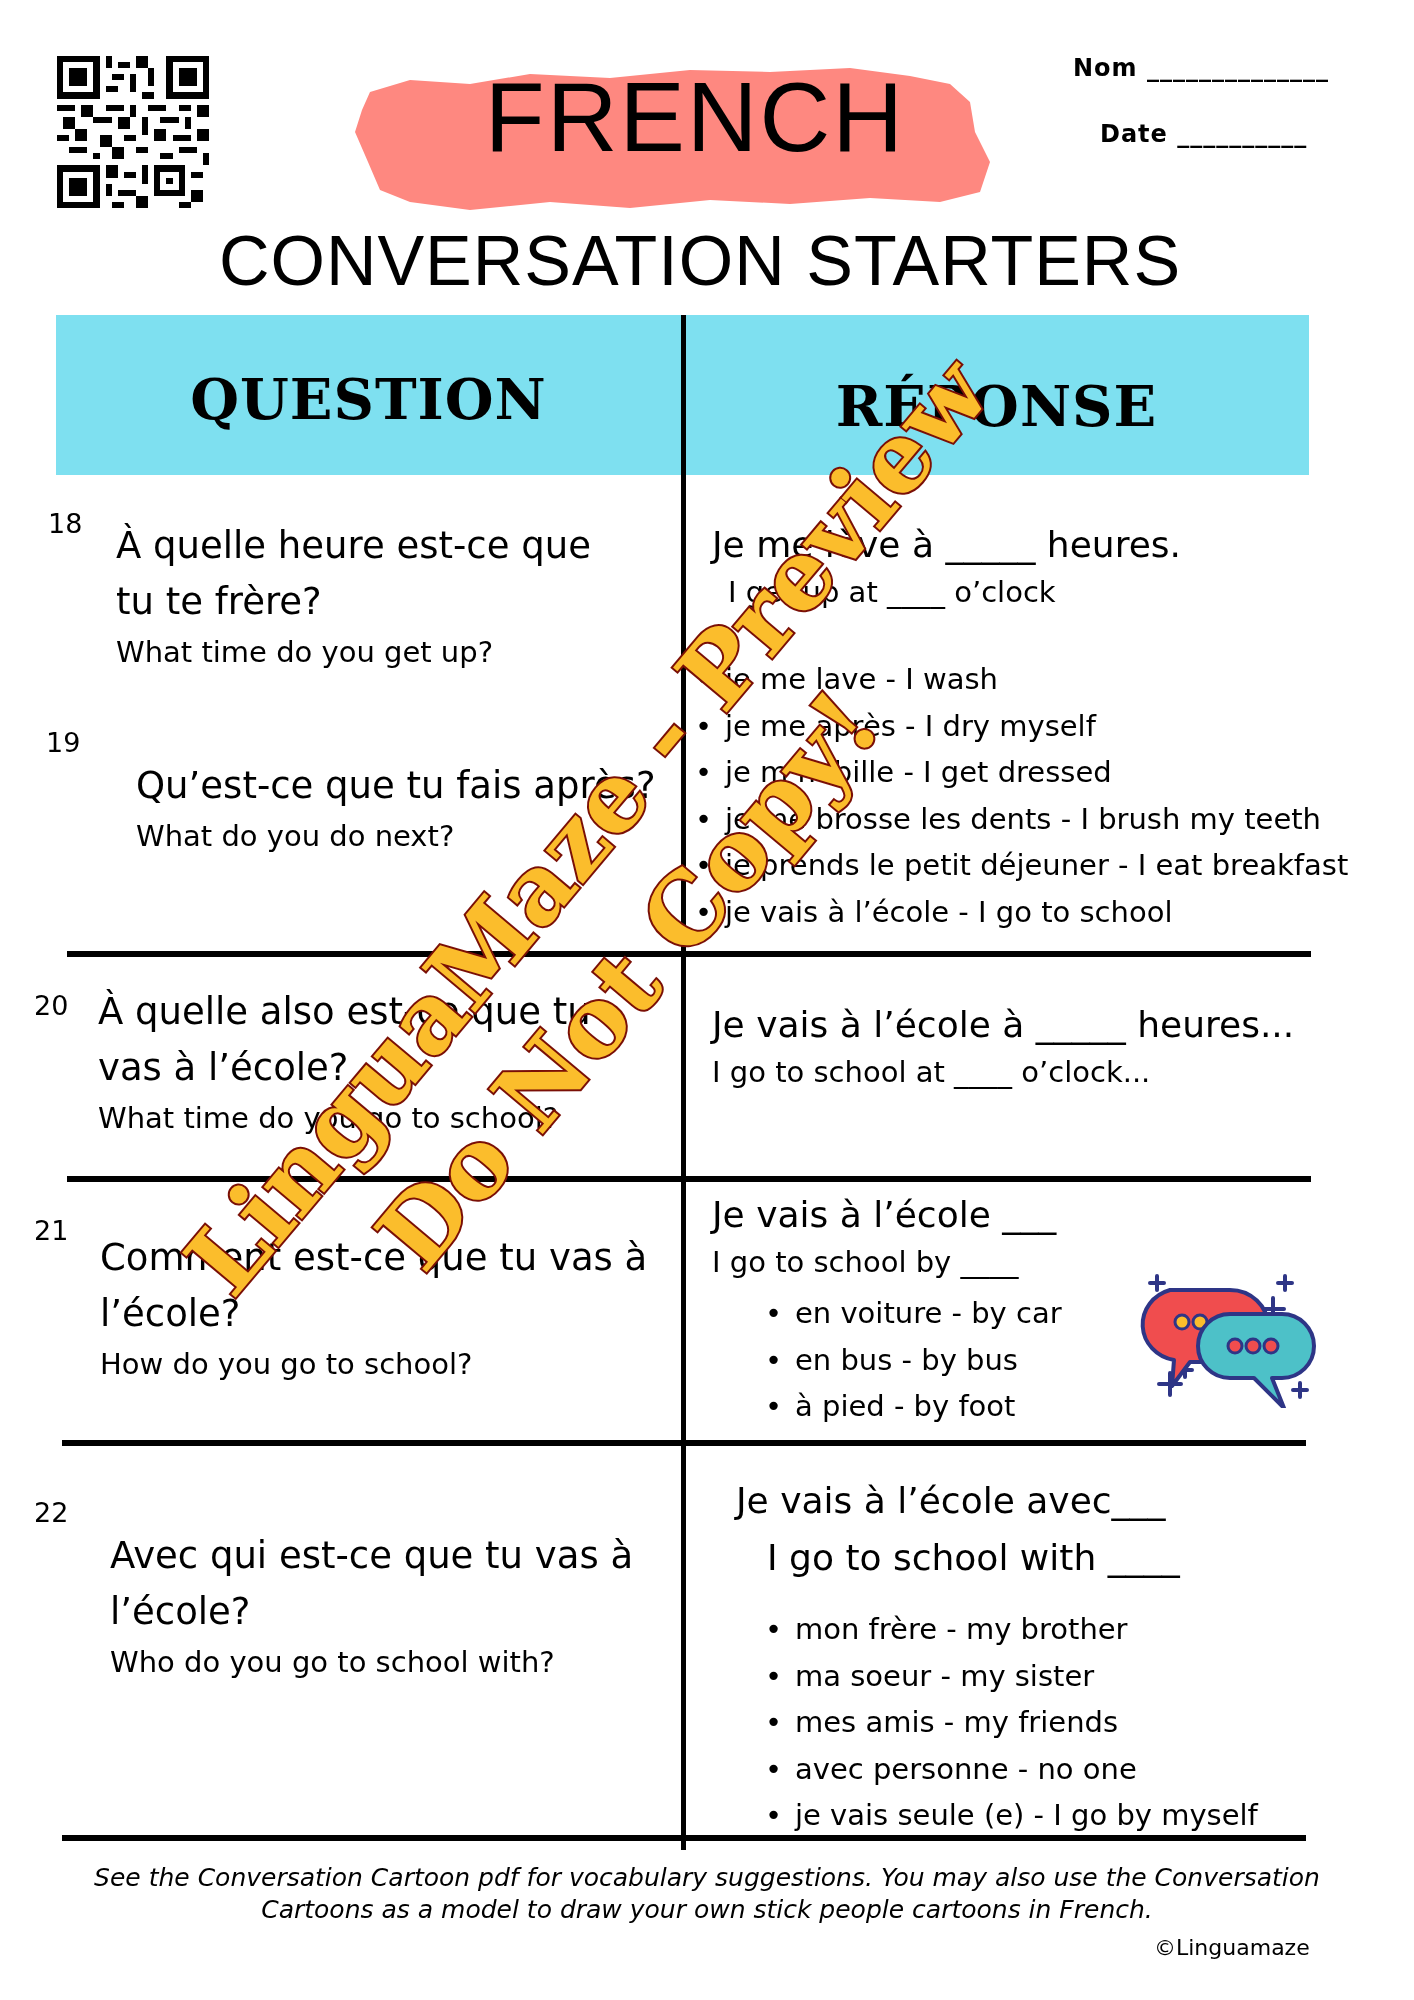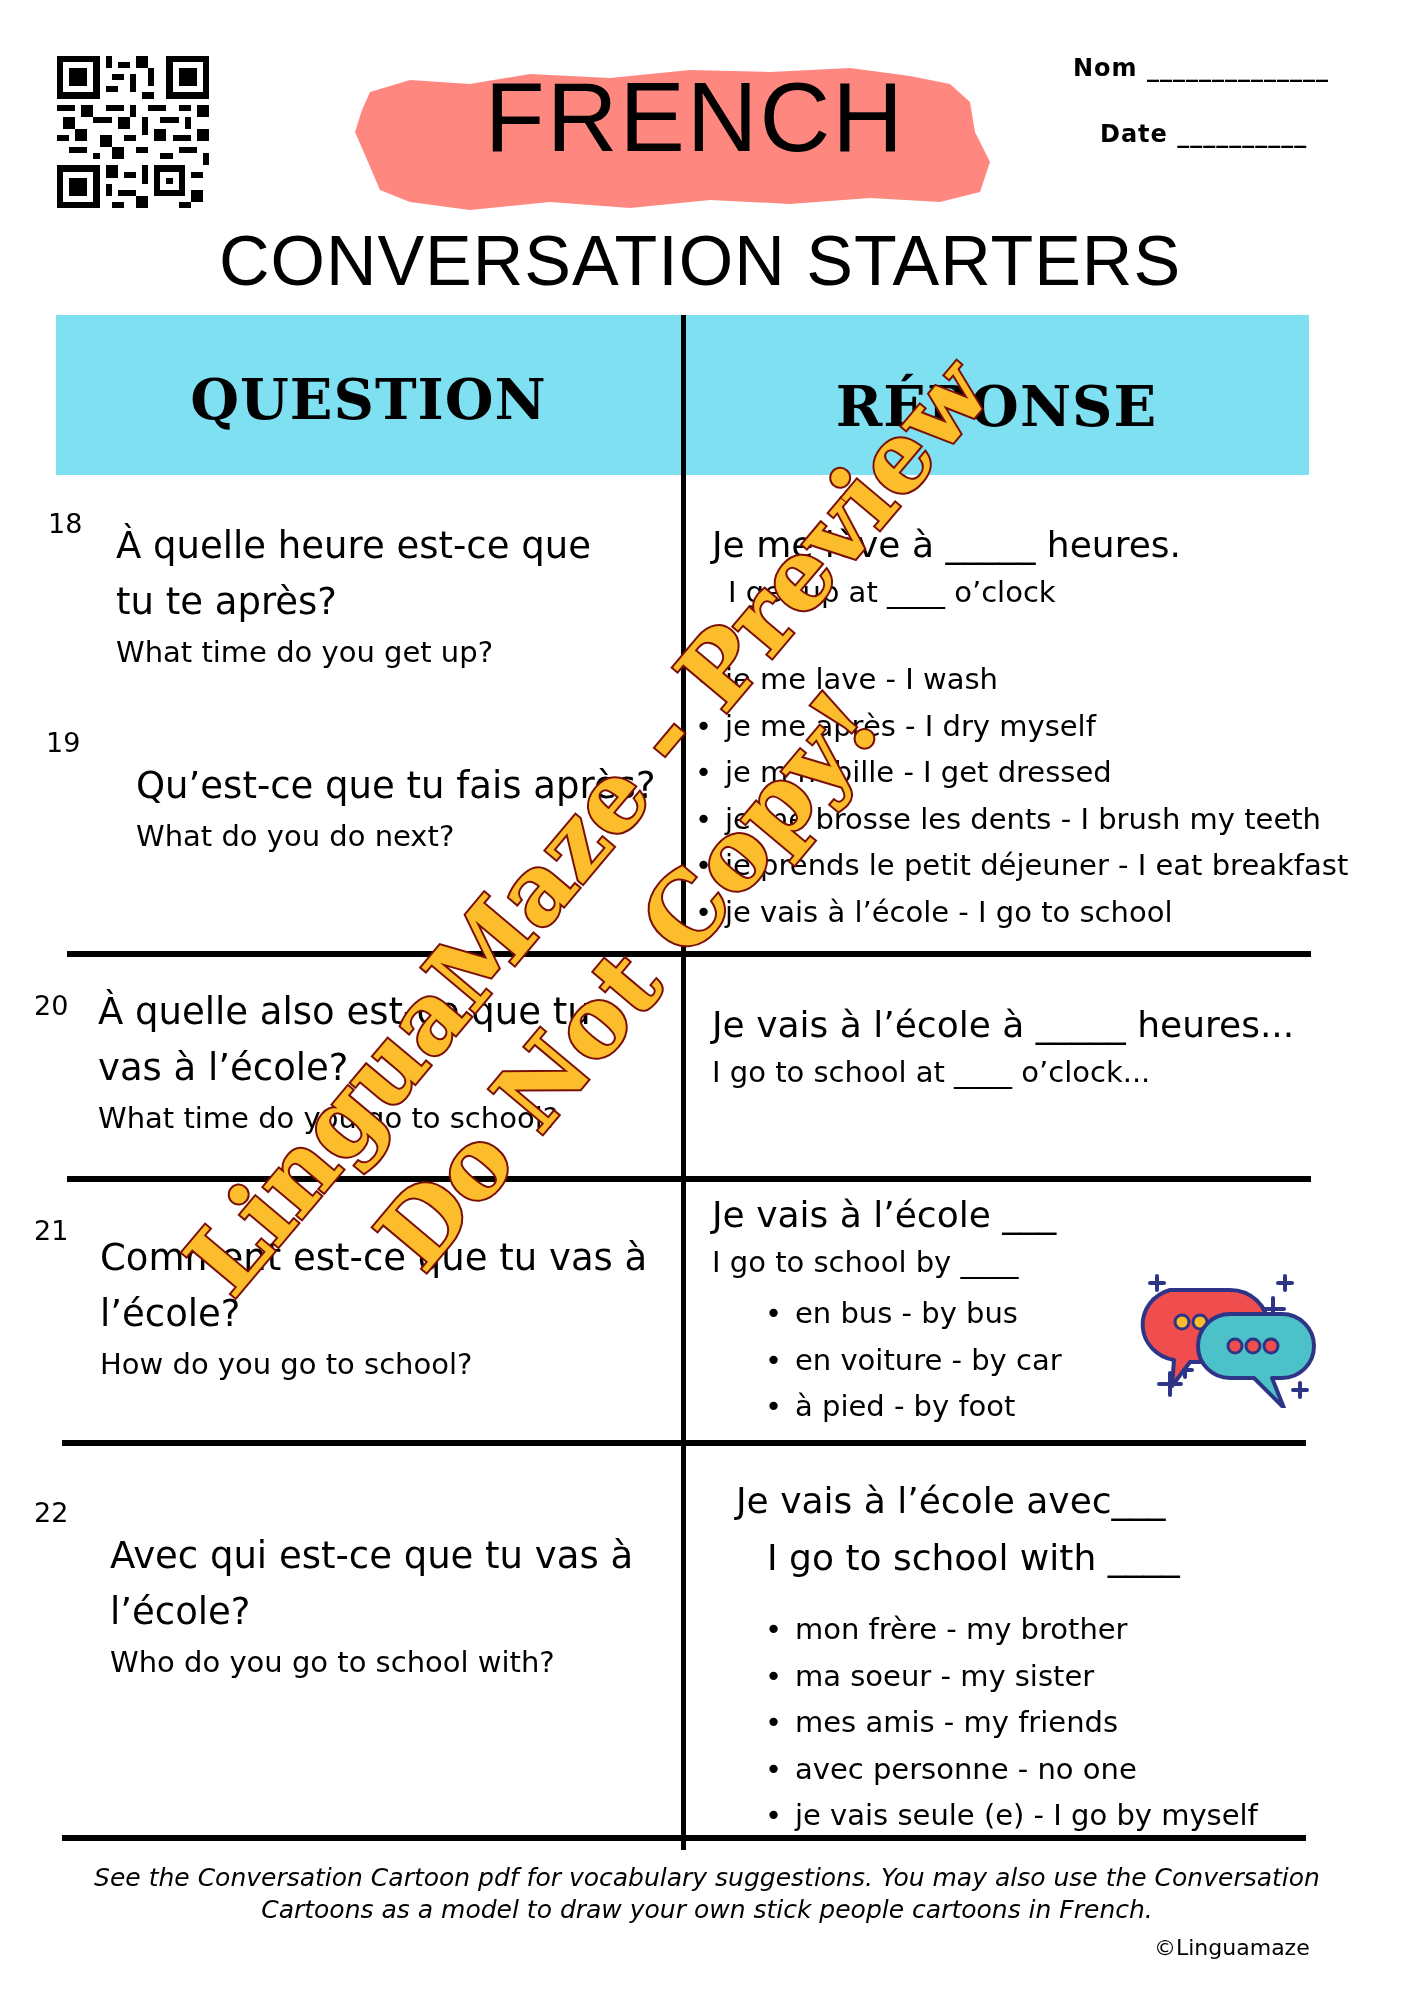--- a/index.html
+++ b/index.html
@@ -155,21 +155,21 @@
 
 <div class="abs vline"></div>
 <div class="abs hline" style="left:67px; top:951px; width:1244px;"></div>
 <div class="abs hline" style="left:67px; top:1176px; width:1244px;"></div>
 <div class="abs hline" style="left:62px; top:1440px; width:1244px;"></div>
 <div class="abs hline" style="left:62px; top:1835px; width:1244px;"></div>
 
 <div class="abs num" style="left:48px; top:508px;">18</div>
 <div class="abs" style="left:116px; top:518px; width:560px;">
   <div class="q-fr">À quelle heure est-ce que</div>
-  <div class="q-fr">tu te après?</div>
+  <div class="q-fr">tu te frère?</div>
   <div class="q-en">What time do you get up?</div>
 </div>
 <div class="abs num" style="left:46px; top:727px;">19</div>
 <div class="abs" style="left:116px; top:758px; width:560px;margin-left:20px;">
   <div class="q-fr">Qu’est-ce que tu fais après?</div>
   <div class="q-en">What do you do next?</div>
 </div>
 
 <div class="abs" style="left:712px; top:520px; width:680px;">
   <div class="r-fr">Je me lève à _____ heures.</div>
@@ -199,22 +199,22 @@
 <div class="abs" style="left:100px; top:1230px; width:580px;">
   <div class="q-fr">Comment est-ce que tu vas à</div>
   <div class="q-fr">l’école?</div>
   <div class="q-en">How do you go to school?</div>
 </div>
 <div class="abs" style="left:712px; top:1190px; width:500px;">
   <div class="r-fr">Je vais à l’école  ___</div>
   <div class="r-en">I go to school by ____</div>
 </div>
 <ul class="abs bul" style="left:760px; top:1290px; width:400px; font-size:29px; line-height:46.5px;">
+  <li>en voiture - by car</li>
   <li>en bus -  by bus</li>
-  <li>en voiture - by car</li>
   <li>à pied - by foot</li>
 </ul>
 <svg class="abs" style="left:1130px; top:1258px; width:200px; height:150px;" viewBox="0 0 200 150">
   <g stroke="#2e3586" stroke-width="4" stroke-linecap="round" fill="none">
     <path d="M27 18 v14 M20 25 h14"></path>
     <path d="M143 40 v22 M132 51 h22 M155 18 v14 M148 25 h14"></path>
     <path d="M40 115 v22 M29 126 h22 M55 105 v14 M48 112 h14"></path>
     <path d="M170 125 v14 M163 132 h14"></path>
   </g>
   <path d="M40 32 h60 a38 36 0 0 1 0 72 h-40 l-18 24 l2 -26 a38 36 0 0 1 -4 -70 z" fill="#f04d4e" stroke="#2e3586" stroke-width="4" stroke-linejoin="round"></path>

